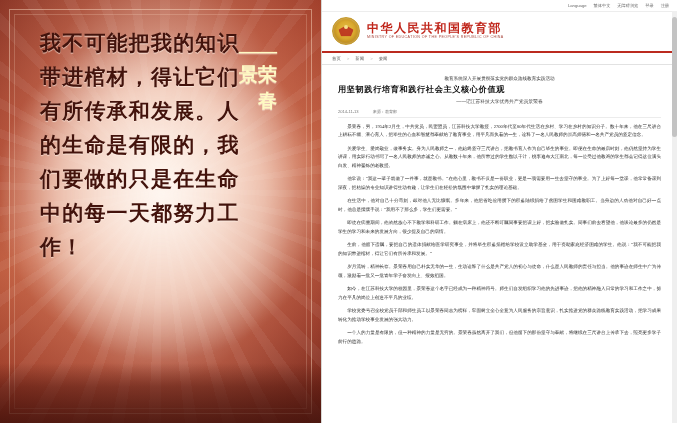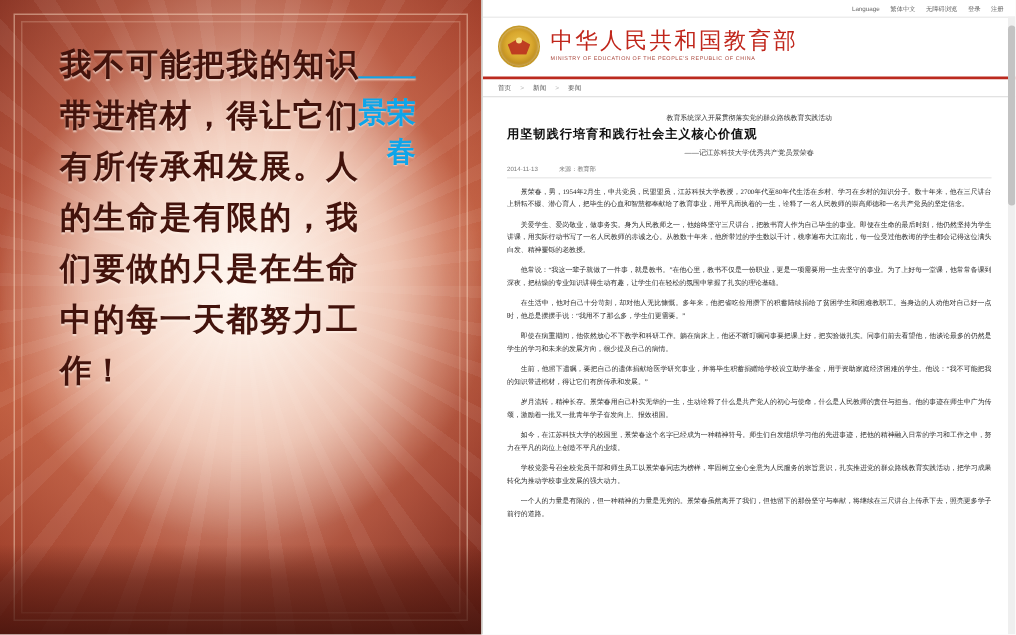--- a/index.html
+++ b/index.html
@@ -81,21 +81,21 @@
     font-size: 21px;
     font-weight: bold;
     line-height: 1.62;
     letter-spacing: 0.5px;
     text-align: justify;
     text-align-last: left;
     text-shadow: 0 1px 1px rgba(255,245,235,0.65);
     margin: 0 0 14px 0;
   }
   .quote-attrib {
-    color: #0ea5e9;
+    color: #fef9c3;
     font-family: "Liberation Serif", "DejaVu Serif", serif;
     font-size: 19px;
     font-weight: bold;
     text-align: right;
     padding-right: 20px;
     margin-top: 14px;
     text-shadow: 0 1px 1px rgba(255,245,235,0.6);
   }
   .poster-bottom-bar {
     position: absolute;
@@ -161,22 +161,22 @@
     position: absolute;
     left: 50%; top: 26%;
     width: 4px; height: 4px;
     transform: translate(-50%,0);
     background: #f6e08a;
     border-radius: 50%;
   }
   .site-titles { display: flex; flex-direction: column; gap: 2px; }
   .site-title-cn {
     font-family: "Liberation Serif", "DejaVu Serif", serif;
-    font-size: 15px;
-    font-weight: normal;
+    font-size: 12px;
+    font-weight: bold;
     color: #c0261b;
     letter-spacing: 1.5px;
     line-height: 1;
   }
   .site-title-en {
     font-size: 3.6px;
     color: #a8463c;
     letter-spacing: 0.4px;
     line-height: 1;
   }

